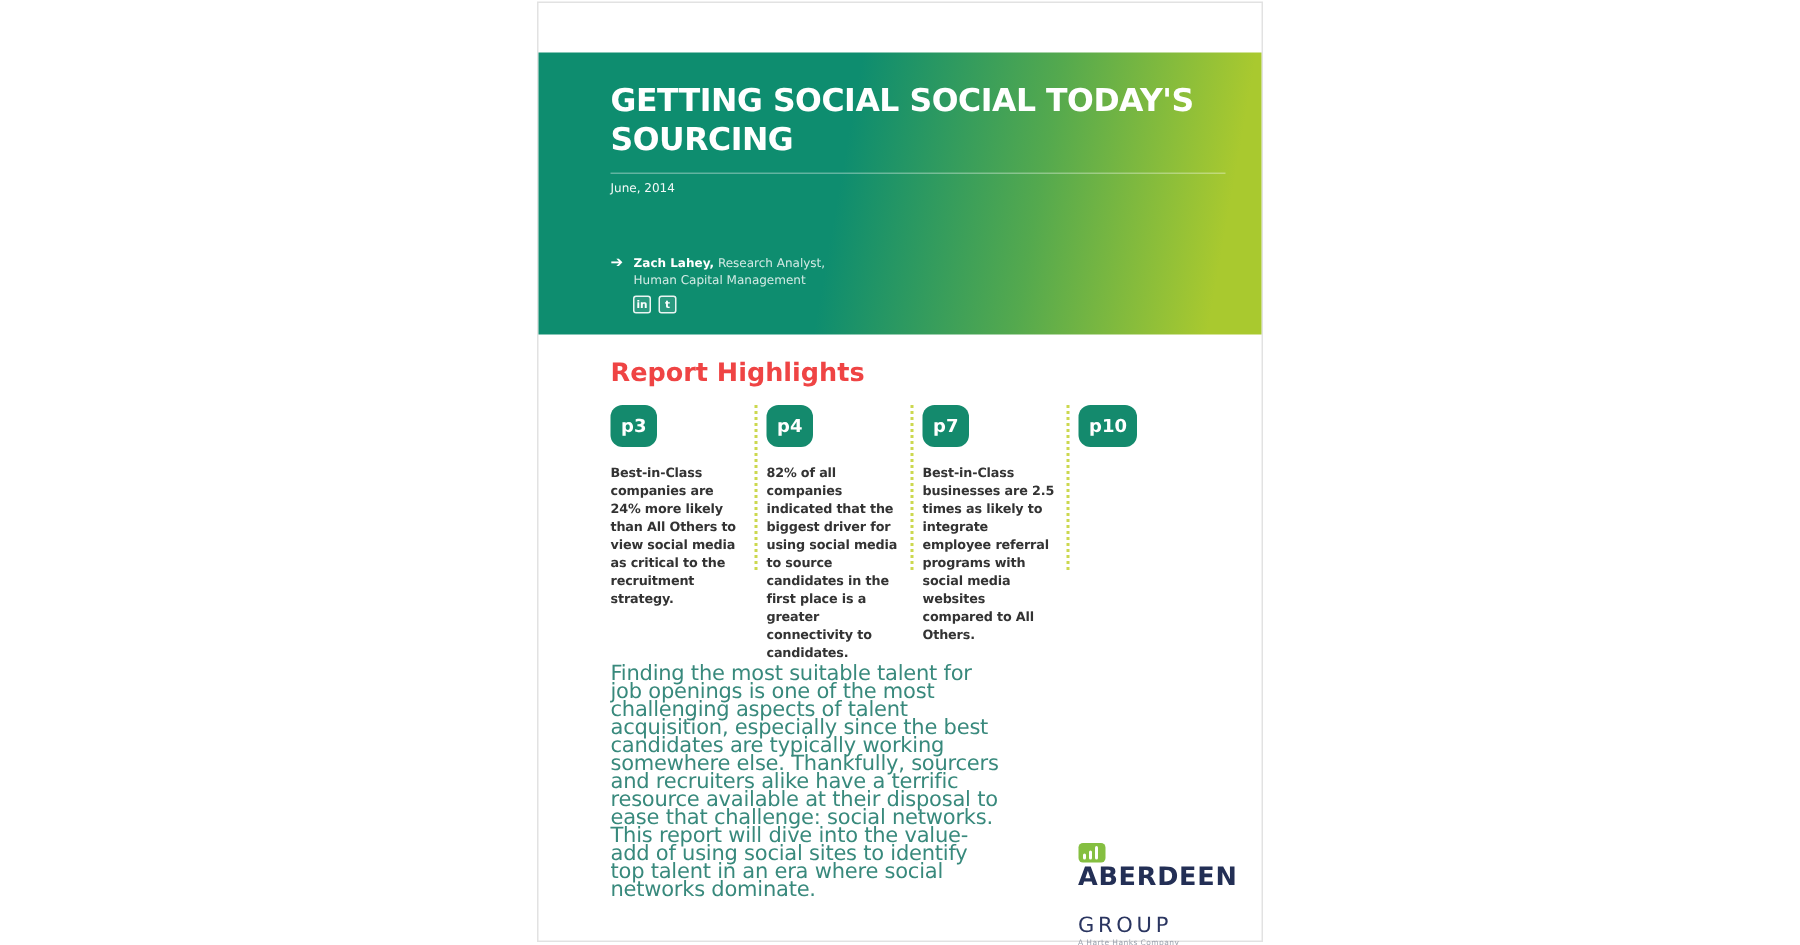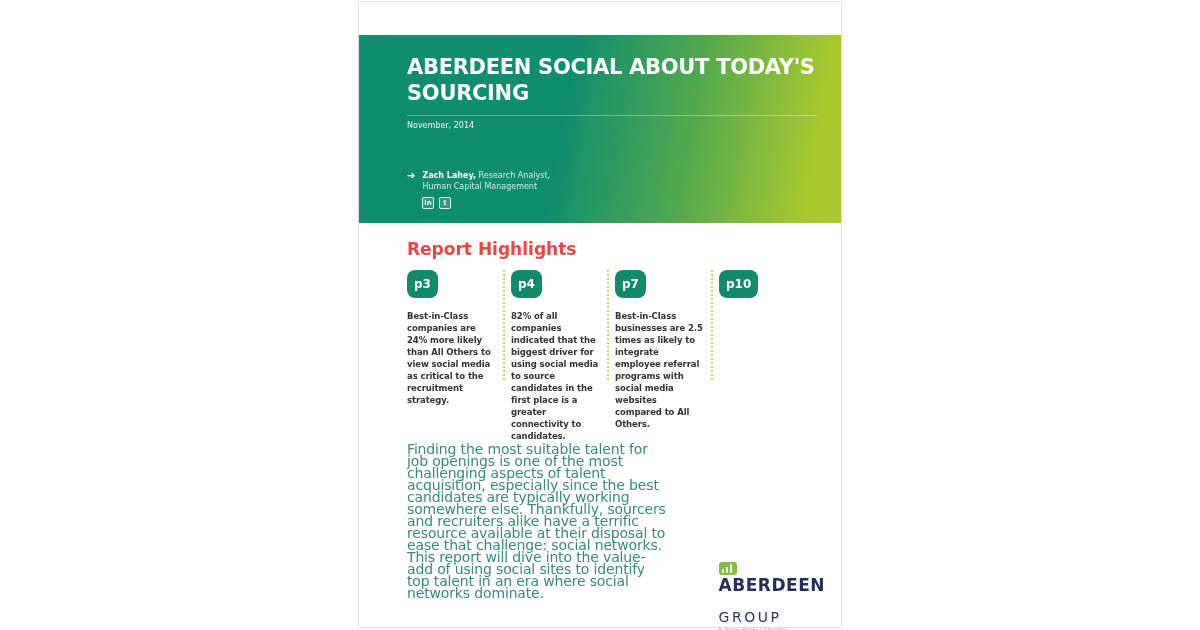--- a/index.html
+++ b/index.html
@@ -85,23 +85,23 @@
   .logo-tagline { font-size: 5px; color: #9aa0ac; margin-top: 2px; letter-spacing: 0.3px; }
 </style>
 </head>
 <body>
 
 <div class="canvas">
   <div class="page">
 
     <div class="band">
       <div class="band-inner">
-        <div class="doc-title">ABERDEEN SOCIAL ABOUT TODAY'S SOURCING</div>
+        <div class="doc-title">GETTING SOCIAL SOCIAL TODAY'S SOURCING</div>
         <div class="title-rule"></div>
-        <div class="doc-date">November, 2014</div>
+        <div class="doc-date">June, 2014</div>
 
         <div class="author-row">
           <span class="author-arrow">➔</span>
           <span class="author-text">
             <span class="author-name">Zach Lahey,</span><span class="author-role"> Research Analyst,</span>
             <br>
             <span class="author-dept">Human Capital Management</span>
           </span>
         </div>
 

